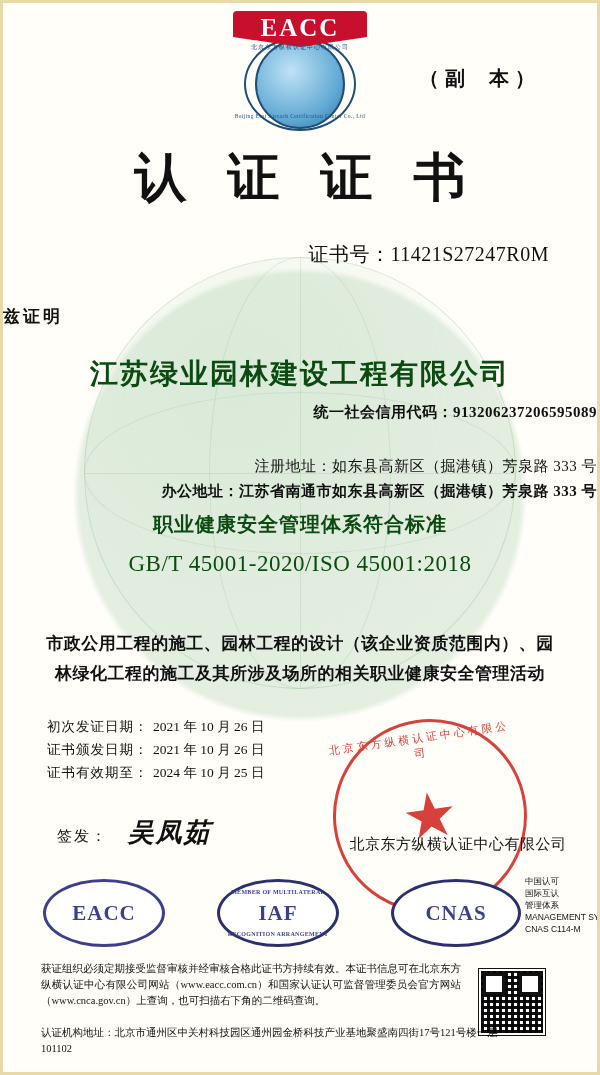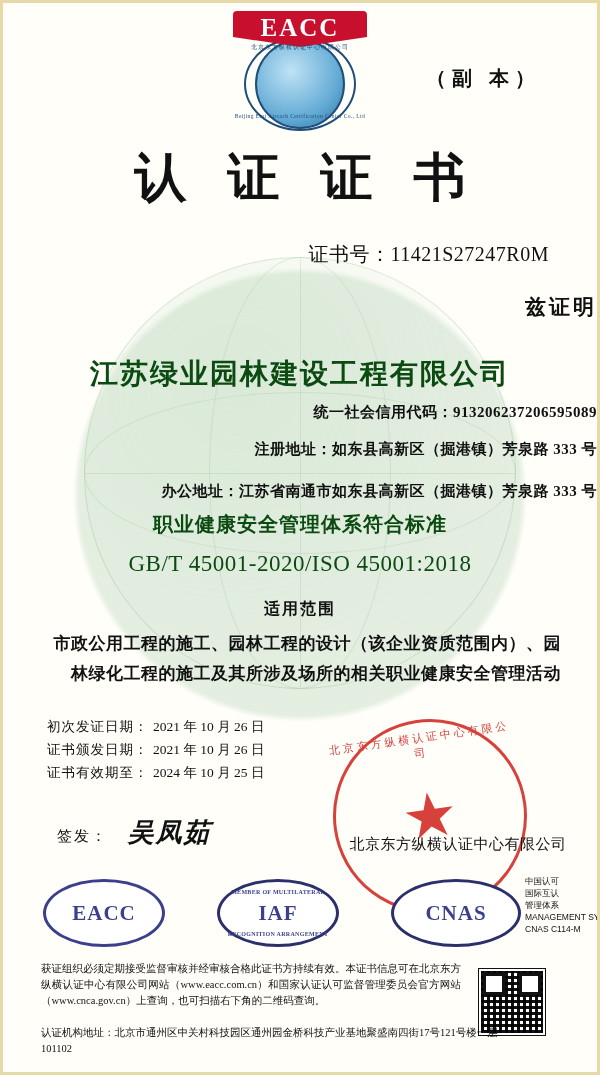--- a/index.html
+++ b/index.html
@@ -67,67 +67,67 @@
     font-size:6px;color:#1f4e79;letter-spacing:1px;
   }
   .ring-en{
     position:absolute;left:0;right:0;bottom:2px;text-align:center;
     font-size:5.5px;color:#1f4e79;letter-spacing:.4px;
   }
 
   .copy-label{
     position:absolute;right:56px;top:62px;
     font-size:20px;letter-spacing:6px;color:#111;
-    font-family:Liberation Serif, serif;
+    font-family:Liberation Mono, monospace;
     font-weight:bold;
   }
 
   .cert-title{
     position:absolute;left:0;right:0;top:140px;text-align:center;
     font-size:52px;font-weight:bold;letter-spacing:14px;
     font-family:"Liberation Serif", serif;
     color:#111;
     text-indent:14px;
   }
 
   .cert-no{
     position:absolute;right:48px;top:238px;
     font-size:20px;color:#111;letter-spacing:.5px;
   }
 
   .hereby{
-    position:absolute;left:0;right:0;top:290px;text-align:right;
-    font-size:21px;font-weight:bold;letter-spacing:3px;
+    position:absolute;left:0;right:0;top:302px;text-align:left;
+    font-size:17px;font-weight:bold;letter-spacing:3px;
   }
   .company{
     position:absolute;left:0;right:0;top:352px;text-align:center;
     font-size:28px;font-weight:bold;letter-spacing:2px;color:#0b4a11;
   }
   .rowline{
     position:absolute;left:0;right:0;text-align:right;
     font-size:15px;letter-spacing:.5px;color:#111;
   }
   .r-code{top:400px;font-weight:bold;}
-  .r-reg{top:437px;font-weight:bold;}
+  .r-reg{top:454px;font-weight:normal;}
   .r-office{top:479px;font-weight:bold;}
 
   .std-line{
     position:absolute;left:0;right:0;top:508px;text-align:center;
     font-size:20px;font-weight:bold;letter-spacing:1px;color:#0b4a11;
   }
   .std-code{
     position:absolute;left:0;right:0;top:548px;text-align:center;
     font-size:23px;color:#0b4a11;letter-spacing:.5px;
   }
   .scope-label{
     position:absolute;left:0;right:0;top:596px;text-align:center;
     font-size:16px;font-weight:bold;letter-spacing:2px;
   }
   .scope-text{
-    position:absolute;left:36px;right:36px;top:626px;text-align:right;
+    position:absolute;left:36px;right:36px;top:626px;text-align:center;
     font-size:17px;font-weight:bold;line-height:30px;letter-spacing:.5px;color:#111;
   }
 
   .dates{
     position:absolute;left:44px;top:712px;
     font-size:13.5px;line-height:23px;color:#111;
   }
   .dates .dl{display:inline-block;width:106px;letter-spacing:1px;}
 
   .sign-row{
@@ -239,21 +239,20 @@
   <div class="hereby">兹证明</div>
   <div class="company">江苏绿业园林建设工程有限公司</div>
 
   <div class="rowline r-code">统一社会信用代码：913206237206595089</div>
   <div class="rowline r-reg">注册地址：如东县高新区（掘港镇）芳泉路 333 号</div>
   <div class="rowline r-office">办公地址：江苏省南通市如东县高新区（掘港镇）芳泉路 333 号</div>
 
   <div class="std-line">职业健康安全管理体系符合标准</div>
   <div class="std-code">GB/T 45001-2020/ISO 45001:2018</div>
 
-  <div class="scope-label">适用范围</div>
   <div class="scope-text">市政公用工程的施工、园林工程的设计（该企业资质范围内）、园林绿化工程的施工及其所涉及场所的相关职业健康安全管理活动</div>
 
   <div class="dates">
     <div>
       <span class="dl">初次发证日期：</span><span>2021 年 10 月 26 日</span>
     </div>
     <div>
       <span class="dl">证书颁发日期：</span><span>2021 年 10 月 26 日</span>
     </div>
     <div>

